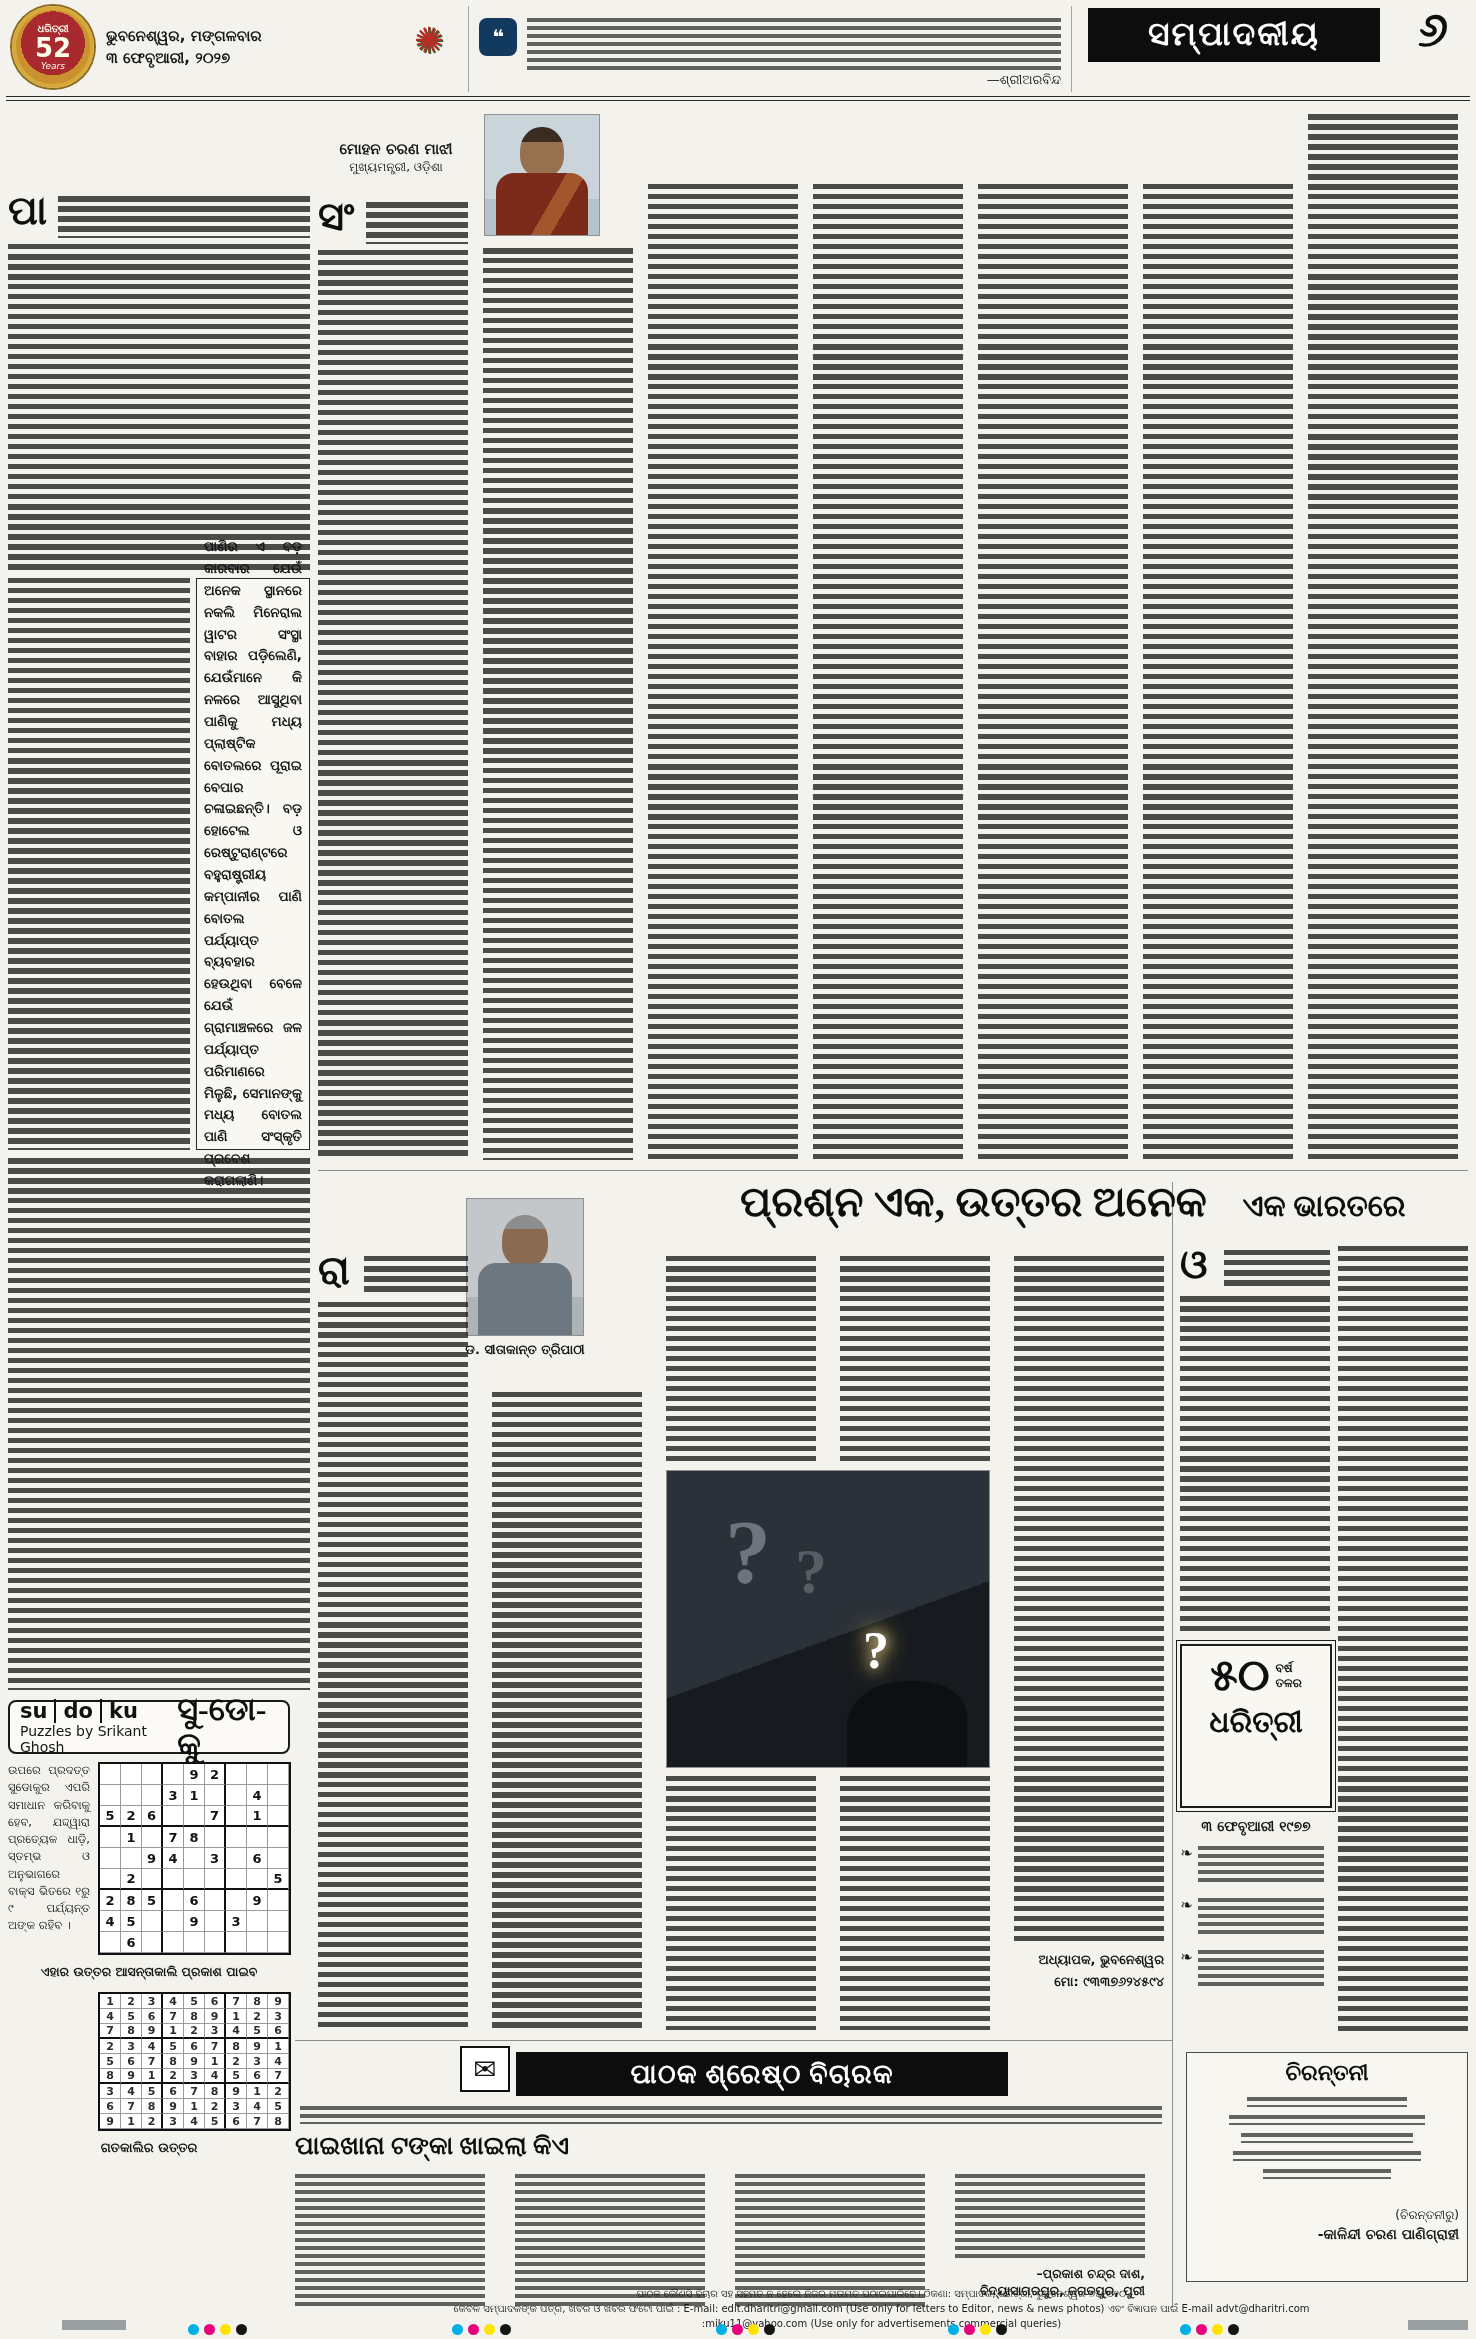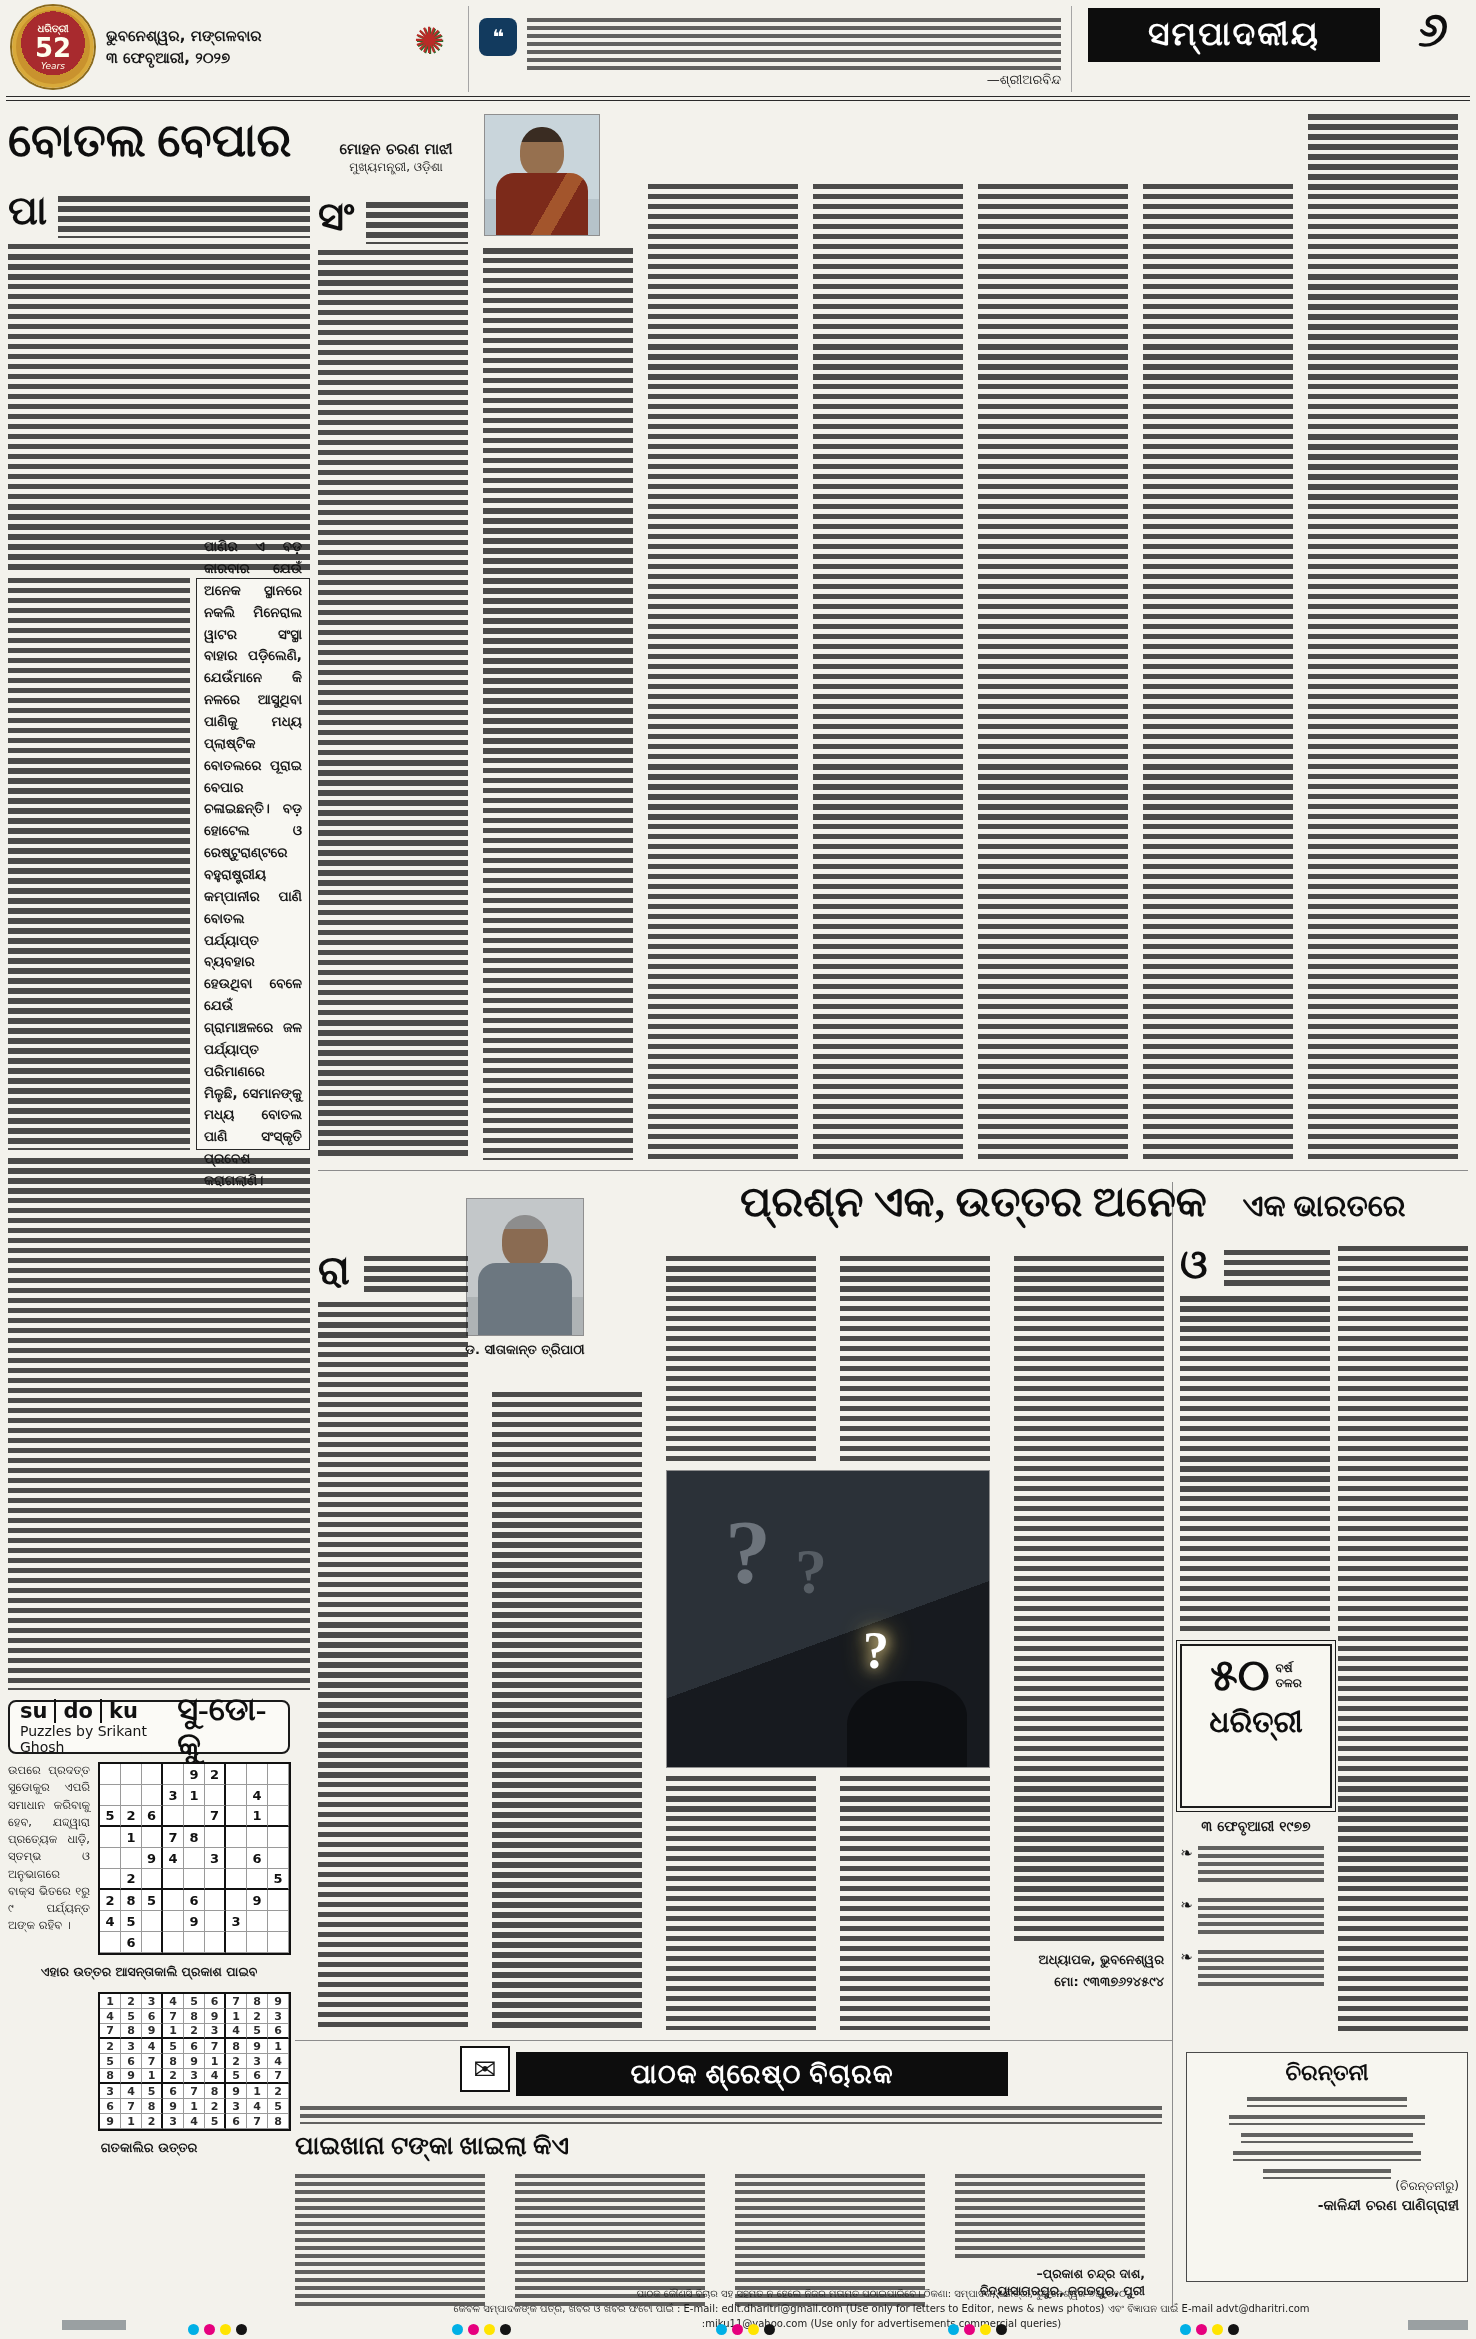--- a/index.html
+++ b/index.html
@@ -62,21 +62,20 @@
   <span class="abs" style="left:414px;top:20px;font-size:36px;color:#b92b27;text-shadow:1px 1px 0 #2f6b2f">✺</span>
   <div class="abs" style="left:468px;top:6px;width:604px;height:86px;border-left:1px solid #a5a5a5;border-right:1px solid #a5a5a5">
     <div class="abs quoteicon" style="left:10px;top:12px">❝</div>
     <div class="abs ft-sm" style="left:58px;top:12px;width:534px;height:54px"></div>
     <div class="abs" style="right:10px;bottom:4px;font-weight:400;font-size:13px">—ଶ୍ରୀଅରବିନ୍ଦ</div>
   </div>
   <div class="abs blackbox" style="left:1088px;top:8px;width:292px;height:54px;font-size:33px;letter-spacing:2px">ସମ୍ପାଦକୀୟ</div>
   <div class="abs hl" style="left:1398px;top:4px;width:70px;font-size:48px;text-align:center">୬</div>
   <div class="abs" style="left:6px;top:96px;width:1464px;height:5px;border-top:1.5px solid #2a2a2a;border-bottom:1px solid #2a2a2a"></div>
 
-  <div class="abs hl" style="left:8px;top:116px;width:302px;font-size:46px">ବୋତଲ ବେପାର</div>
   <div class="abs dropcap" style="left:8px;top:192px">ପା</div>
   <div class="abs ft" style="left:58px;top:196px;width:252px;height:42px"></div>
   <div class="abs ft" style="left:8px;top:244px;width:302px;height:328px"></div>
   <div class="abs ft" style="left:8px;top:578px;width:182px;height:572px"></div>
   <div class="abs pullq" style="left:196px;top:578px;width:114px;height:572px">ପାଣିର ଏ ବଡ଼ କାରବାର ଯେଉଁ ଅନେକ ସ୍ଥାନରେ ନକଲି ମିନେରାଲ ୱାଟର ସଂସ୍ଥା ବାହାର ପଡ଼ିଲେଣି, ଯେଉଁମାନେ କି ନଳରେ ଆସୁଥିବା ପାଣିକୁ ମଧ୍ୟ ପ୍ଲାଷ୍ଟିକ ବୋତଲରେ ପୂରାଇ ବେପାର ଚଳାଇଛନ୍ତି। ବଡ଼ ହୋଟେଲ ଓ ରେଷ୍ଟୁରାଣ୍ଟରେ ବହୁରାଷ୍ଟ୍ରୀୟ କମ୍ପାନୀର ପାଣି ବୋତଲ ପର୍ଯ୍ୟାପ୍ତ ବ୍ୟବହାର ହେଉଥିବା ବେଳେ ଯେଉଁ ଗ୍ରାମାଞ୍ଚଳରେ ଜଳ ପର୍ଯ୍ୟାପ୍ତ ପରିମାଣରେ ମିଳୁଛି, ସେମାନଙ୍କୁ ମଧ୍ୟ ବୋତଲ ପାଣି ସଂସ୍କୃତି ପ୍ରବେଶ କରାଗଲାଣି।</div>
   <div class="abs ft" style="left:8px;top:1158px;width:302px;height:532px"></div>
 
   <div class="abs photo" style="left:484px;top:114px;width:116px;height:122px;background:linear-gradient(180deg,#c9d5db 0 70%,#b6c3ca 70% 100%);position:absolute">
     <span class="p-head" style="top:12px;width:44px;height:50px;background:linear-gradient(180deg,#3a2c22 0 30%,#96704f 30% 100%)"></span>
     <span class="p-torso" style="top:58px;width:92px;height:64px;background:linear-gradient(120deg,#7c2a1a 0 55%,#a3552c 55% 70%,#7c2a1a 70% 100%)"></span>
@@ -155,21 +154,21 @@
       </div>
     </div>
 
   <div class="abs chir" style="left:1186px;top:2052px;width:282px;height:230px">
     <div class="hl center" style="font-size:22px">ଚିରନ୍ତନୀ</div>
     <div class="ft-sm" style="width:160px;height:10px;margin:12px auto 0"></div>
     <div class="ft-sm" style="width:196px;height:10px;margin:8px auto 0"></div>
     <div class="ft-sm" style="width:172px;height:10px;margin:8px auto 0"></div>
     <div class="ft-sm" style="width:188px;height:10px;margin:8px auto 0"></div>
     <div class="ft-sm" style="width:128px;height:10px;margin:8px auto 0"></div>
-    <div style="text-align:right;font-size:12px;margin-top:0">(ଚିରନ୍ତନୀରୁ)</div>
+    <div style="text-align:right;font-size:12px;margin-top:29px">(ଚିରନ୍ତନୀରୁ)</div>
     <div style="text-align:right;font-weight:700;font-size:14px;margin-top:4px">-କାଳିନ୍ଦୀ ଚରଣ ପାଣିଗ୍ରାହୀ</div>
   </div>
 
   <div class="abs su-head" style="left:8px;top:1700px;width:282px;height:54px">
     <div>
       <div style="display:flex;align-items:center">
         <span class="brand-part">su</span>
         <span class="brand-part">do</span>
         <span class="brand-part">ku</span>
       </div>

